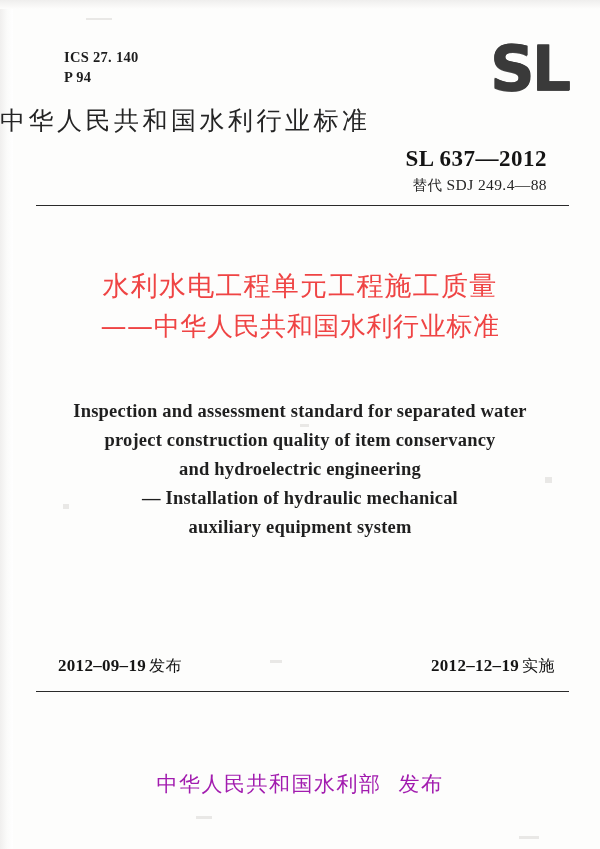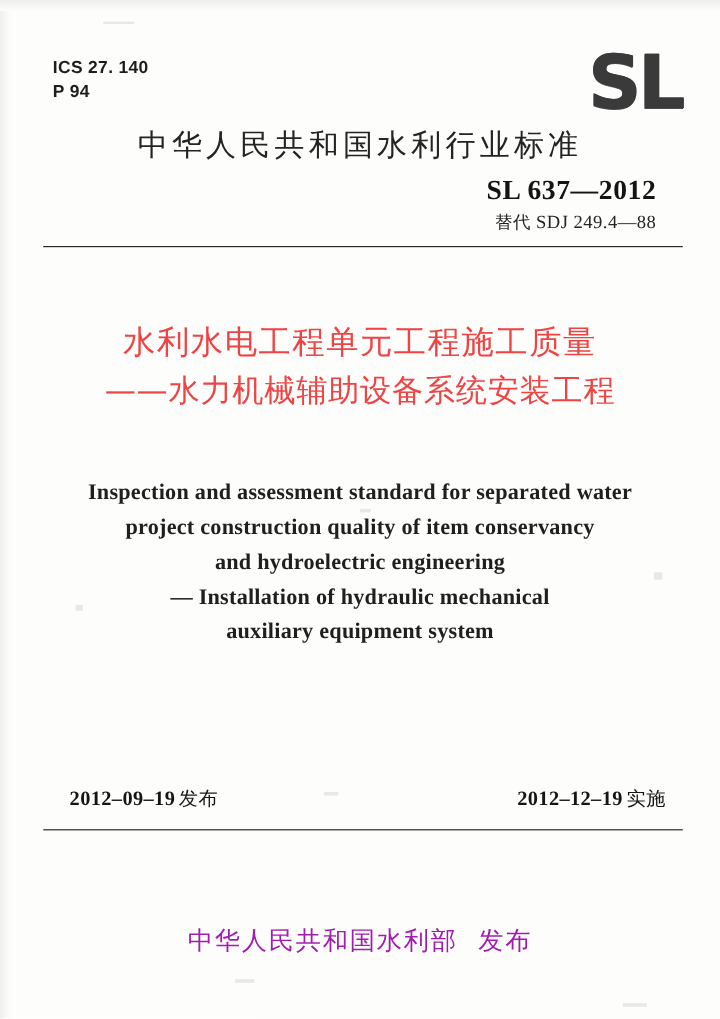--- a/index.html
+++ b/index.html
@@ -34,23 +34,23 @@
     background: linear-gradient(to bottom, #efeeed 0%, #fdfdfc 100%);
   }
   .scan-speck {
     position: absolute;
     background: #e9e8e6;
   }
 
   
   .ics-block {
     position: absolute;
-    left: 44px;
+    left: 64px;
     top: 47px;
-    font-family: Liberation Sans, sans-serif;
+    font-family: Liberation Serif, serif;
     font-weight: bold;
     font-size: 14.5px;
     color: #1d1d1d;
     line-height: 20px;
     letter-spacing: 0.3px;
   }
 
   
   .sl-logo {
     position: absolute;
@@ -64,21 +64,21 @@
     letter-spacing: -3px;
     text-shadow: 0.6px 0 0 #3a3a3a, 0 0.6px 0 #4a4a4a;
   }
 
   
   .cn-header {
     position: absolute;
     left: 0;
     top: 104px;
     width: 600px;
-    text-align: center;
+    text-align: left;
     font-family: "DejaVu Sans", sans-serif;
     font-size: 25px;
     letter-spacing: 3.5px;
     color: #242424;
   }
 
   
   .std-no {
     position: absolute;
     right: 53px;
@@ -221,21 +221,21 @@
 
   <div class="std-no">
     <div class="main">SL 637—2012</div>
     <div class="sub"><span class="cn">替代</span> <span>SDJ 249.4—88</span></div>
   </div>
 
   <div class="rule top"></div>
 
   <div class="cn-title">
     <div>水利水电工程单元工程施工质量</div>
-    <div class="l3">——水力机械辅助设备系统安装工程</div>
+    <div class="l3">——中华人民共和国水利行业标准</div>
   </div>
 
   <div class="en-title">
     <div>Inspection and assessment standard for separated water</div>
     <div>project construction quality of item conservancy</div>
     <div>and hydroelectric engineering</div>
     <div>— Installation of hydraulic mechanical</div>
     <div>auxiliary equipment system</div>
   </div>
 

